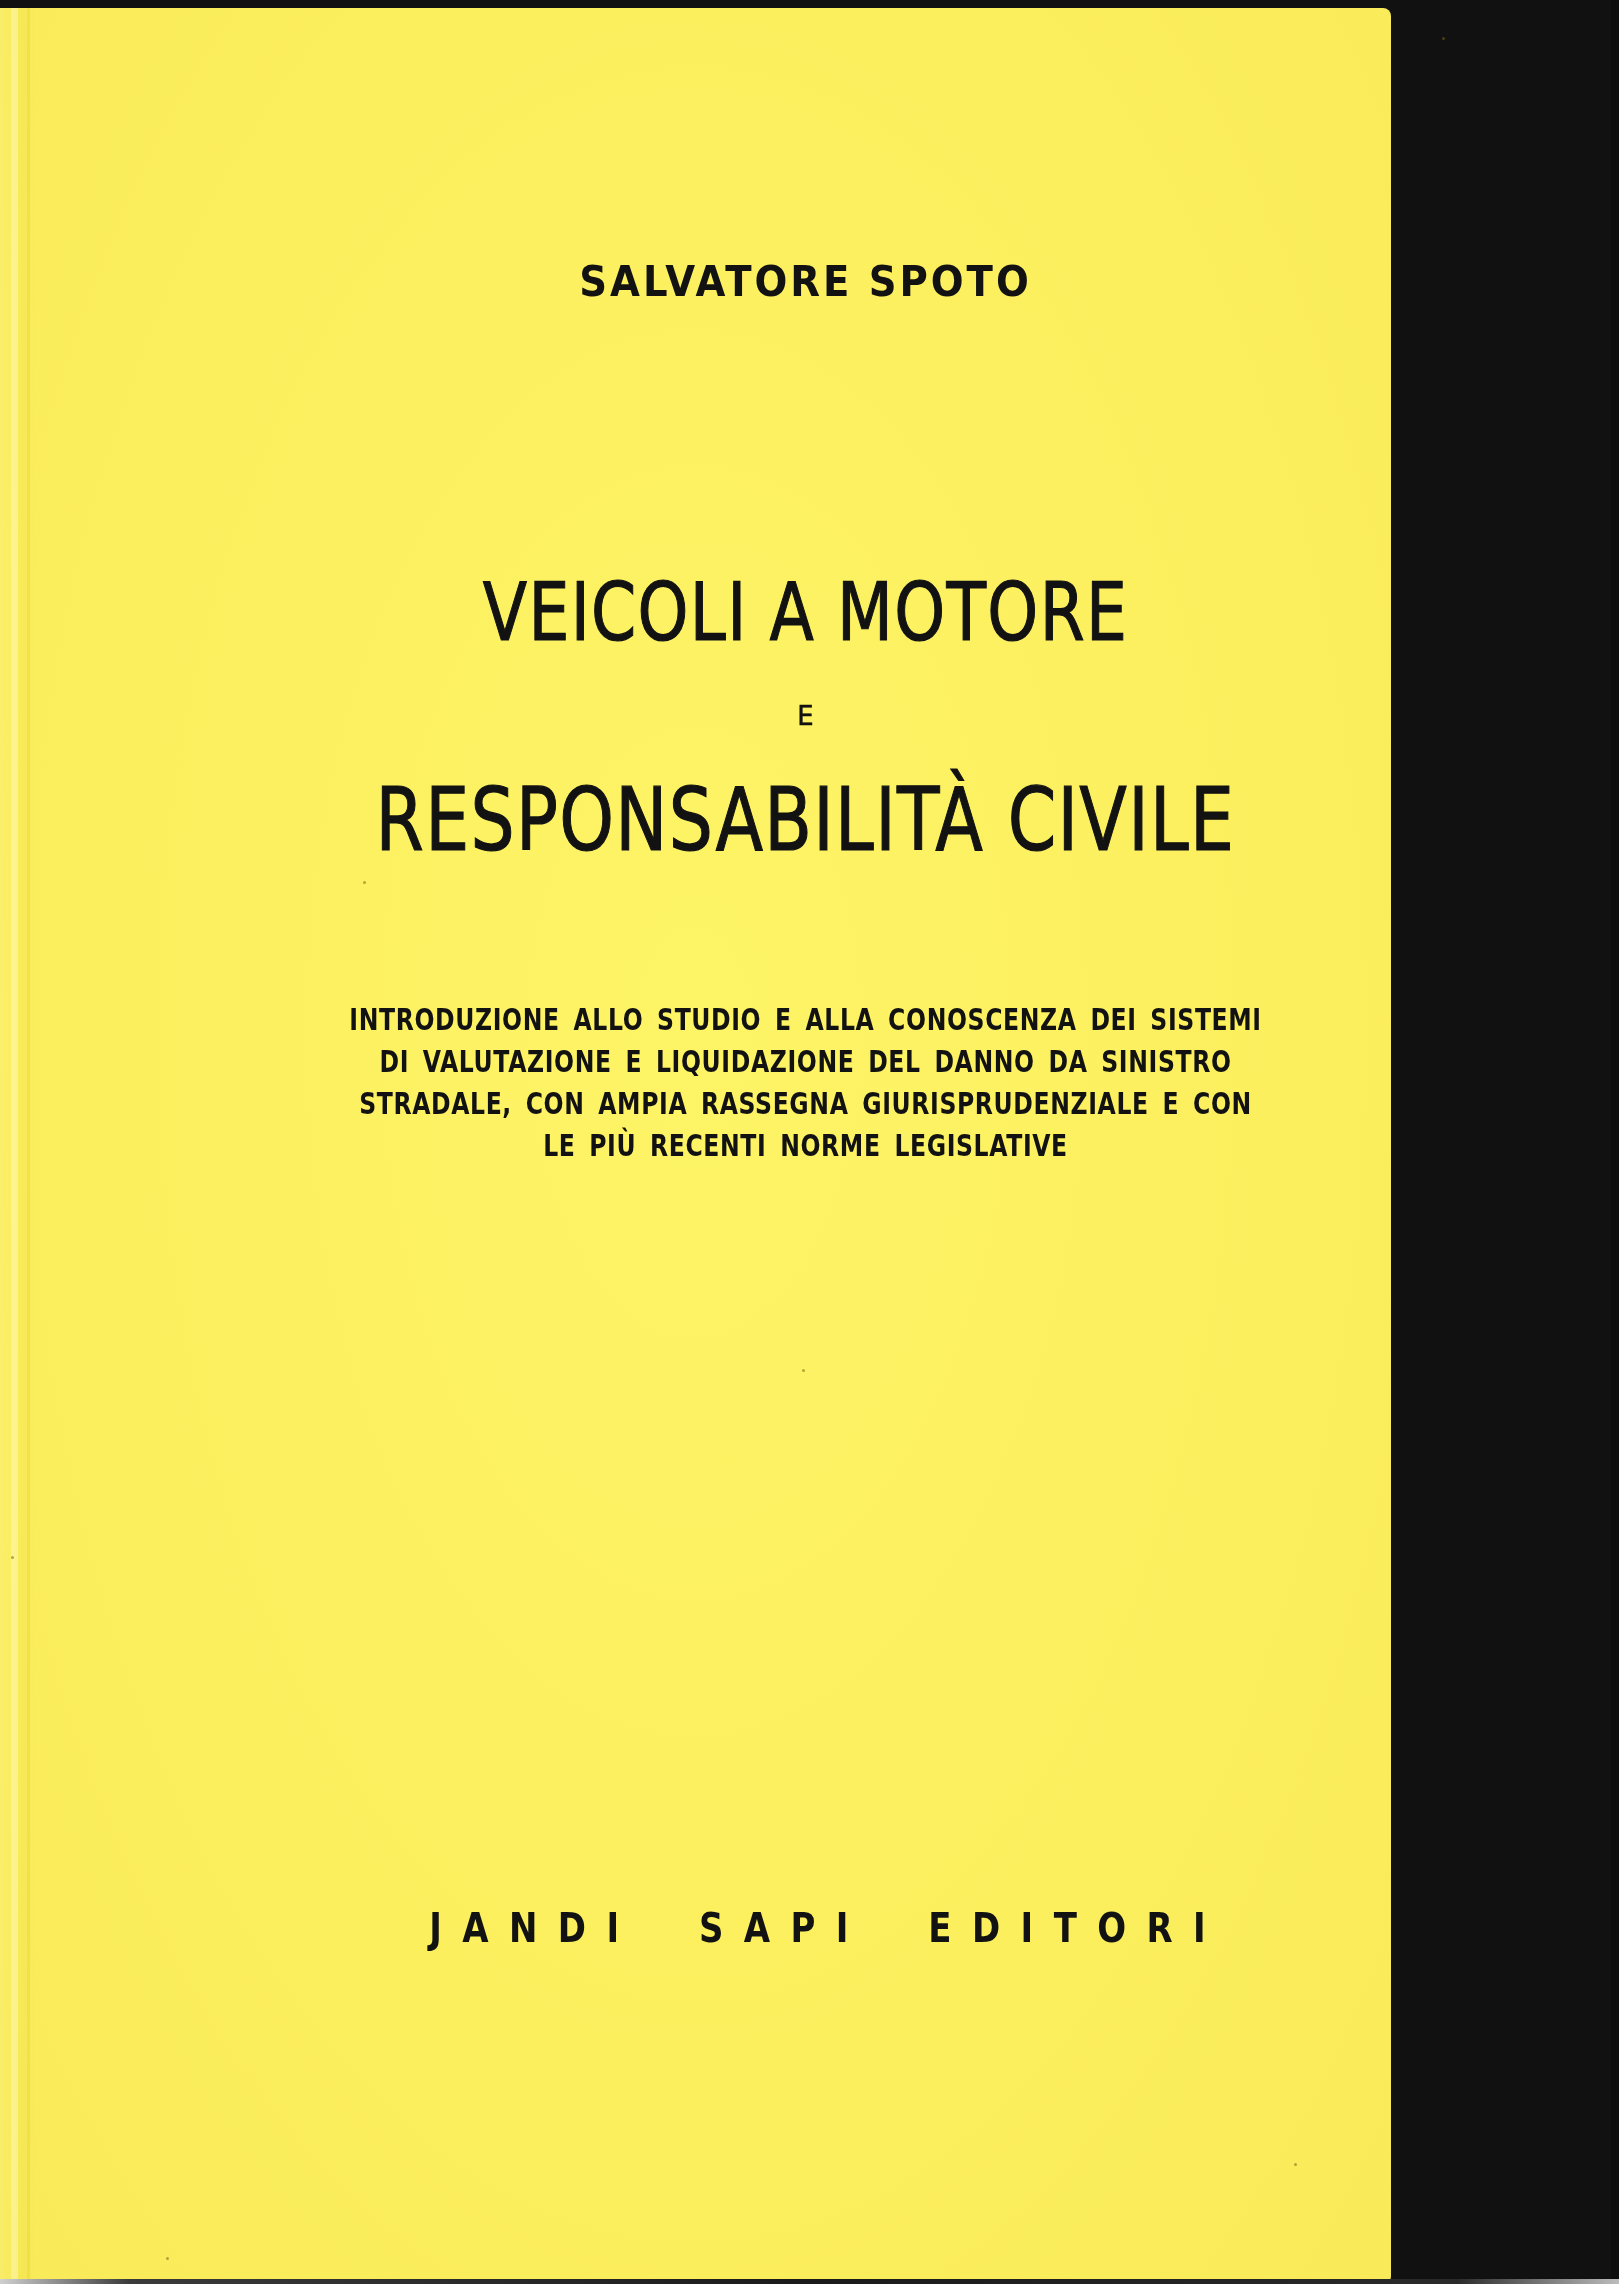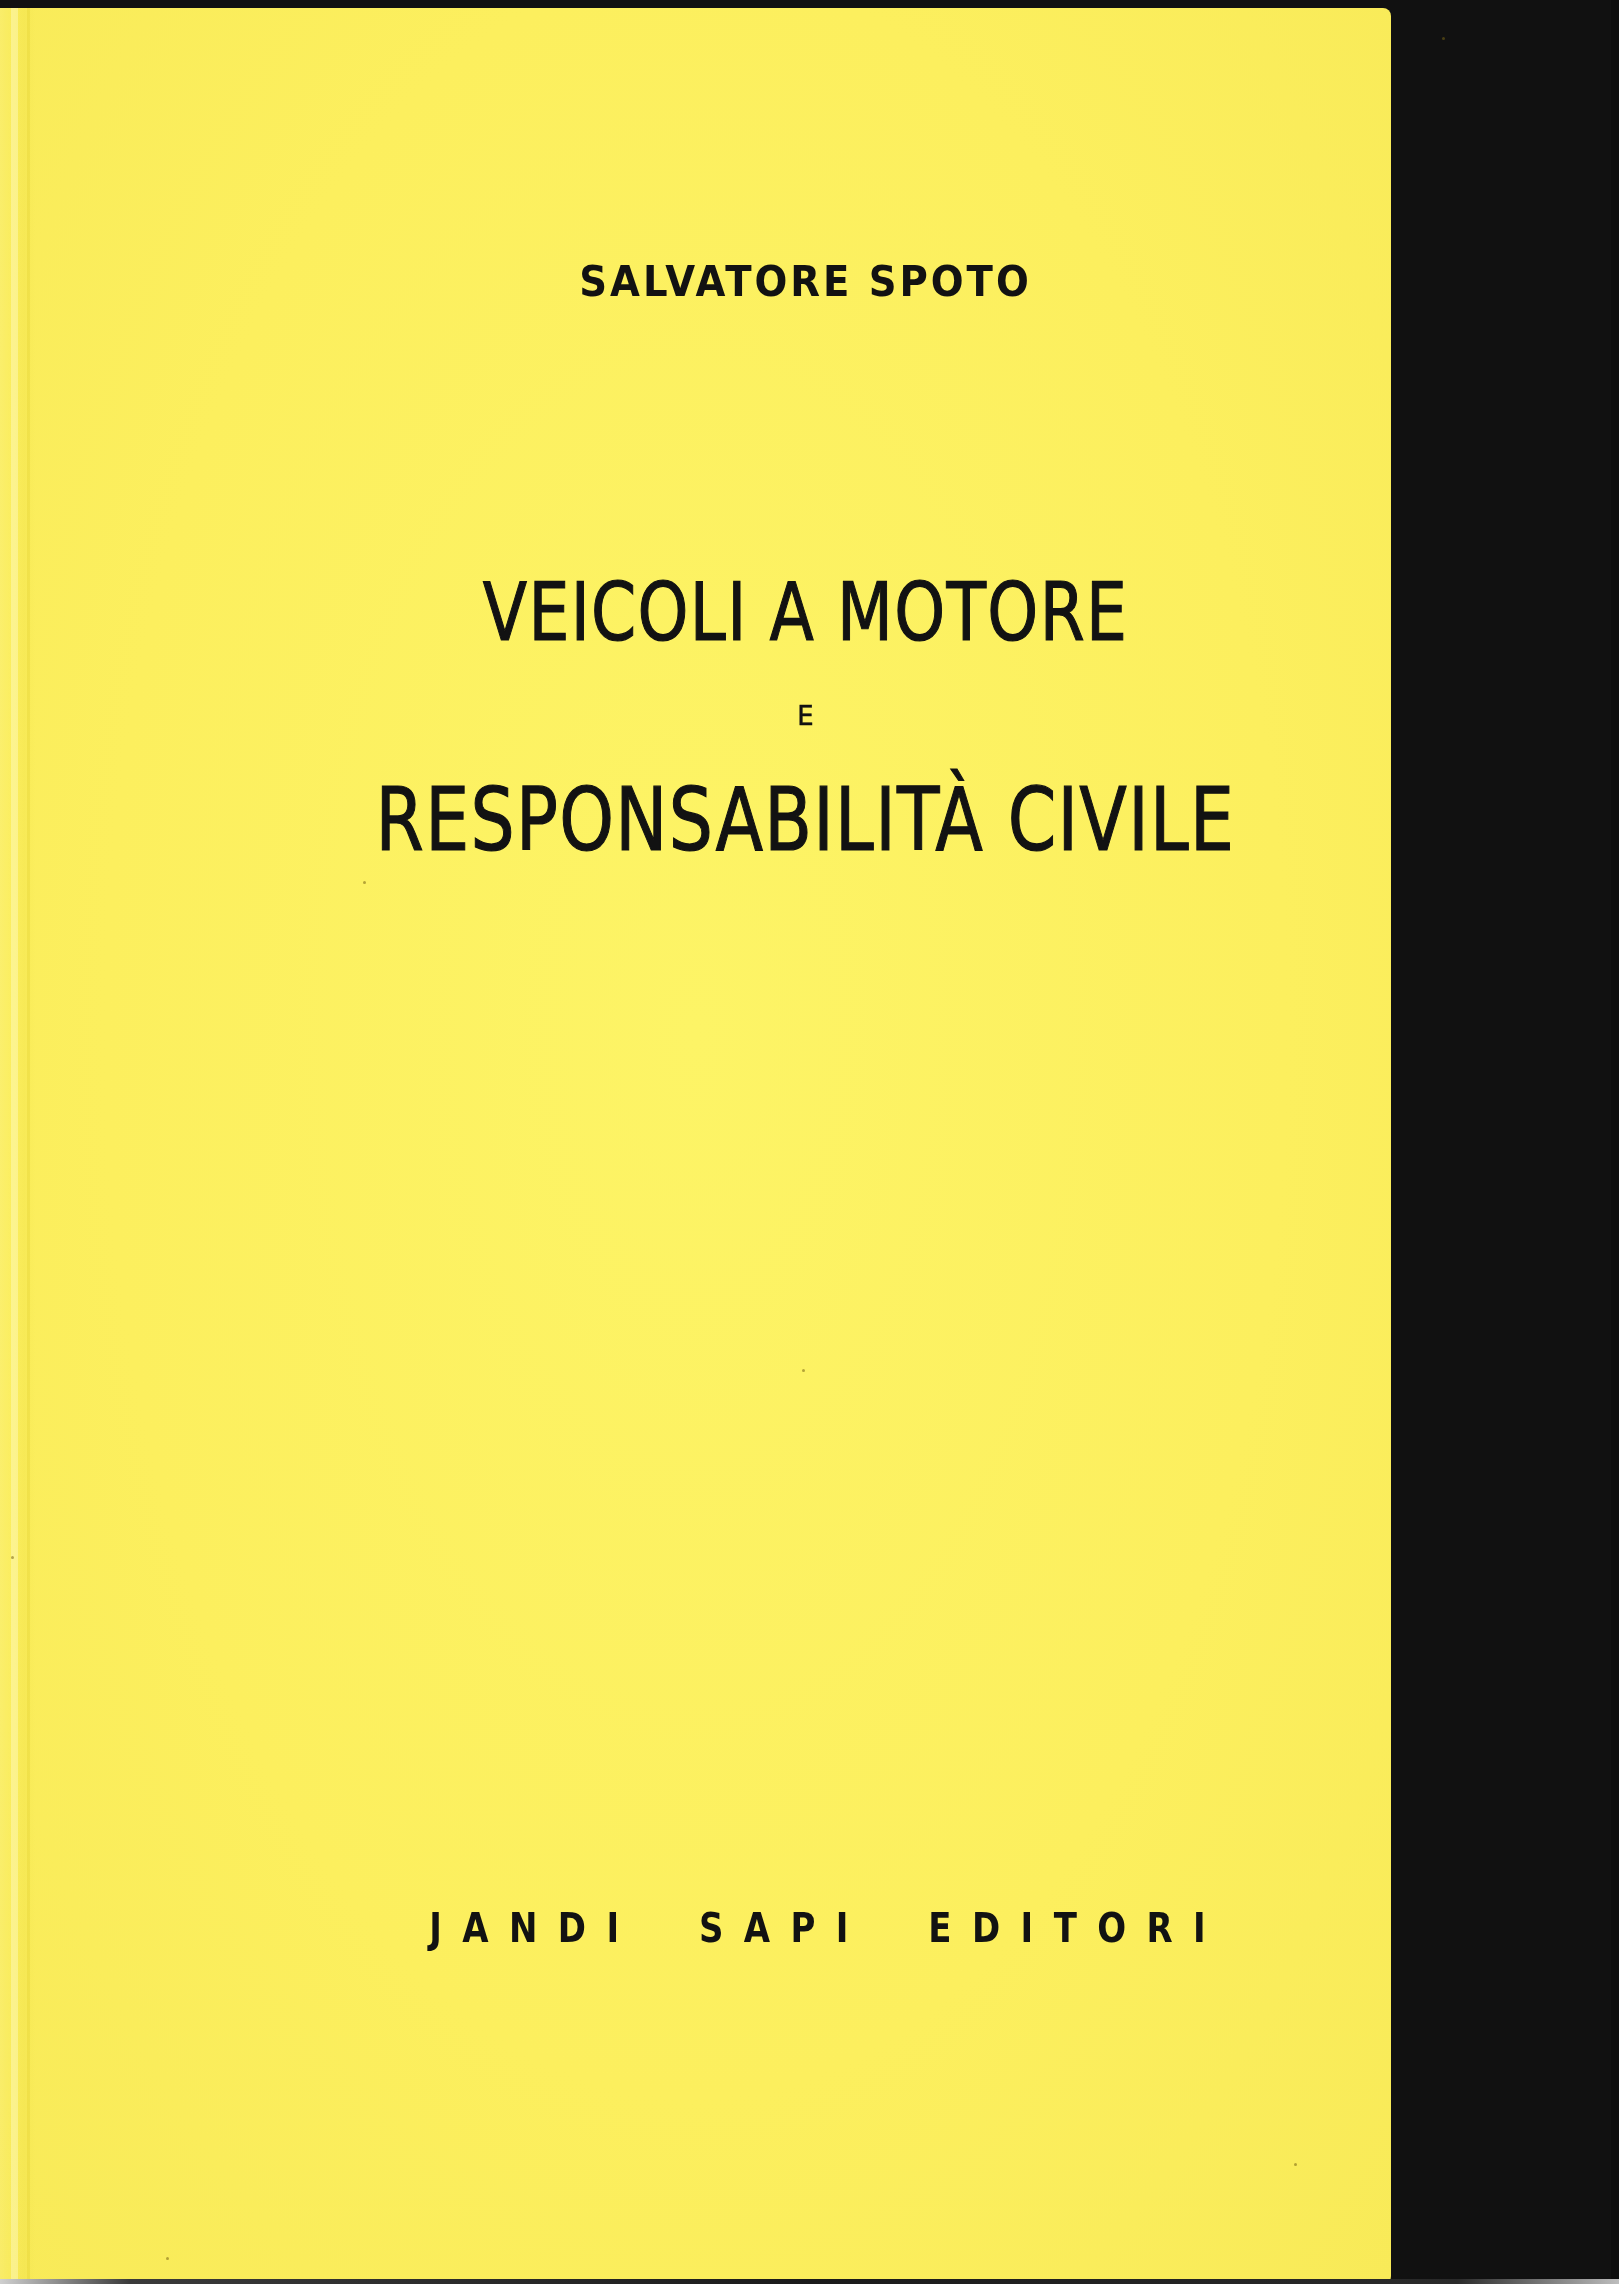--- a/index.html
+++ b/index.html
@@ -155,19 +155,25 @@
   <div class="speck" style="left:11.3px; top:1548px;"></div>
   <div class="speck" style="left:166px; top:2249px;"></div>
   <div class="speck" style="left:1294px; top:2155px;"></div>
 
   <p class="line author">SALVATORE SPOTO</p>
 
   <h1 class="line title-1">VEICOLI A MOTORE</h1>
   <p class="line conj">E</p>
   <h1 class="line title-2">RESPONSABILITÀ CIVILE</h1>
 
+  <div class="subtitle">
+    <span class="subtitle-line">INTRODUZIONE ALLO STUDIO E ALLA CONOSCENZA DEI SISTEMI</span>
+    <span class="subtitle-line">DI VALUTAZIONE E LIQUIDAZIONE DEL DANNO DA SINISTRO</span>
+    <span class="subtitle-line">STRADALE, CON AMPIA RASSEGNA GIURISPRUDENZIALE E CON</span>
+    <span class="subtitle-line">LE PIÙ RECENTI NORME LEGISLATIVE</span>
+  </div>
 
   <p class="line publisher">JANDI SAPI EDITORI</p>
 </div>
 
 <div class="right-edge"></div>
 <div class="bottom-edge"></div>
 
 
 </body></html>

